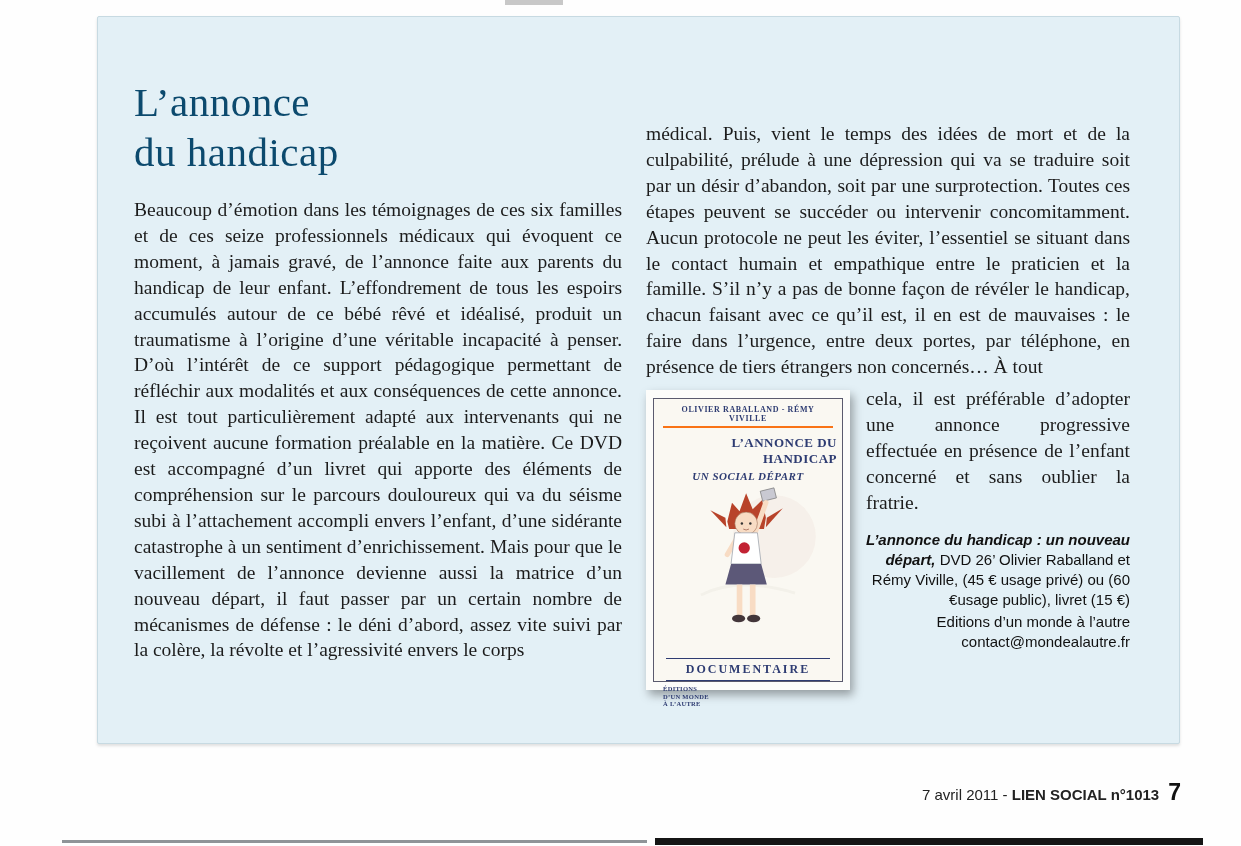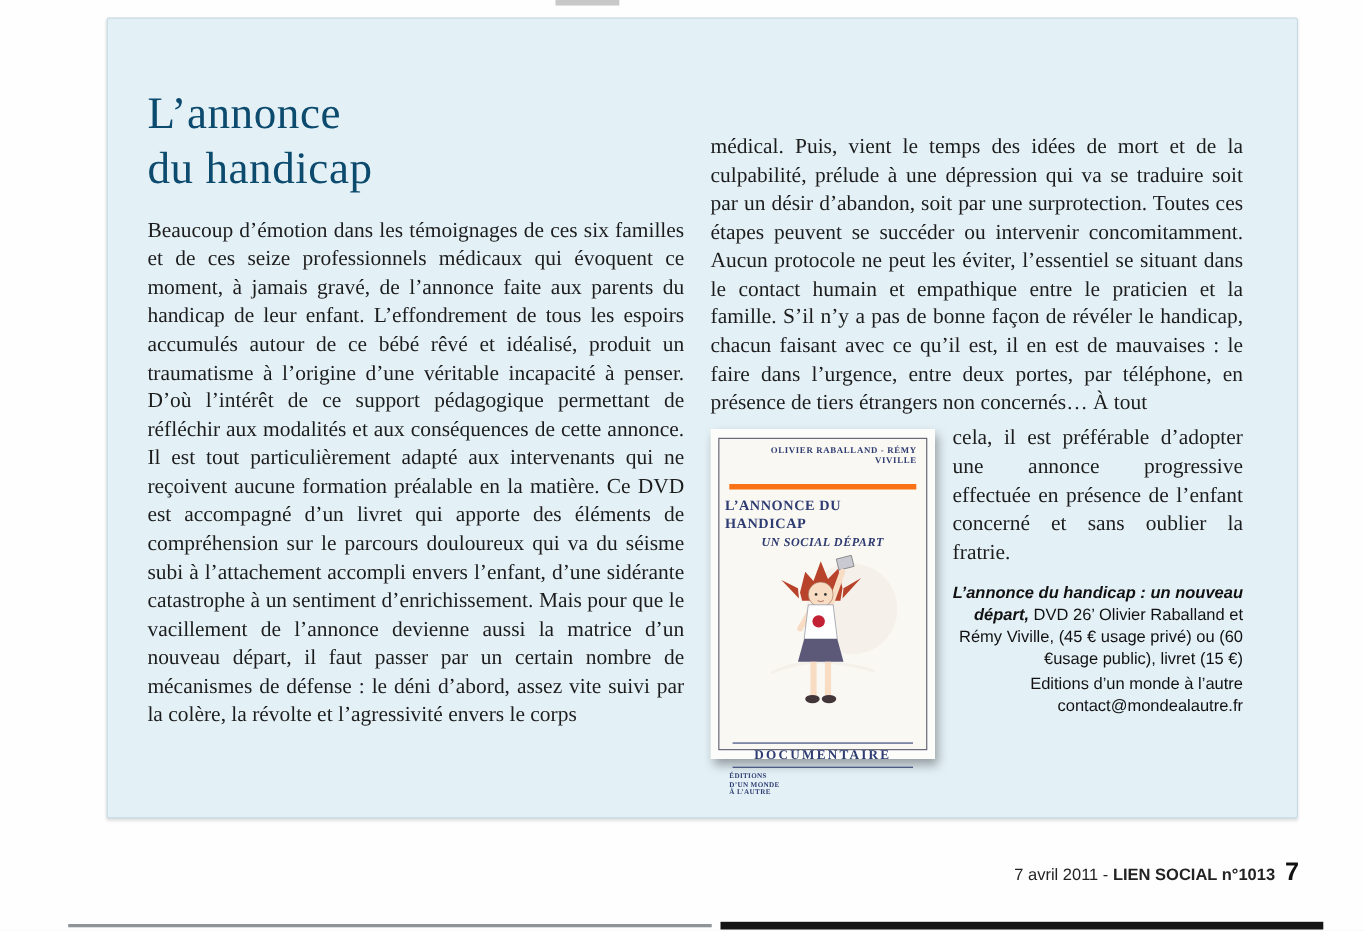--- a/index.html
+++ b/index.html
@@ -40,28 +40,28 @@
     background:#fcfcfa;padding:8px 7px;
     box-shadow:3px 5px 9px rgba(0,0,0,0.35);
   }
   .dvd-cover{
     box-sizing:border-box;height:100%;width:100%;
     border:1px solid #5a5a6e;background:#faf8f2;
     display:flex;flex-direction:column;align-items:center;
     padding:6px 5px 4px;
   }
   .dvd-authors{
-    width:96%;text-align:right;color:#2e3c72;font-weight:bold;
+    width:96%;text-align:center;color:#2e3c72;font-weight:bold;
     font-family:"Liberation Serif", serif;
     font-size:8px;letter-spacing:0.6px;
-    padding-bottom:17px;border-bottom:5px solid #f97316;
+    padding-bottom:3px;border-bottom:2px solid #f97316;
   }
   .dvd-title{
     margin-top:7px;color:#2e3c72;font-weight:bold;
-    font-size:13px;letter-spacing:0.5px;text-align:left;
+    font-size:13px;letter-spacing:0.5px;text-align:right;
   }
   .dvd-subtitle{
     margin-top:3px;color:#2e3c72;font-weight:bold;font-style:italic;
     font-size:11px;letter-spacing:0.5px;text-align:center;
   }
   .dvd-illustration{flex:1;display:flex;align-items:center;justify-content:center;width:100%;}
   .dvd-genre{
     width:92%;text-align:center;color:#2e3c72;font-weight:bold;
     font-size:12px;letter-spacing:2px;padding:3px 0;
     border-top:1px solid #2e3c72;border-bottom:1px solid #2e3c72;margin-top:16px;

